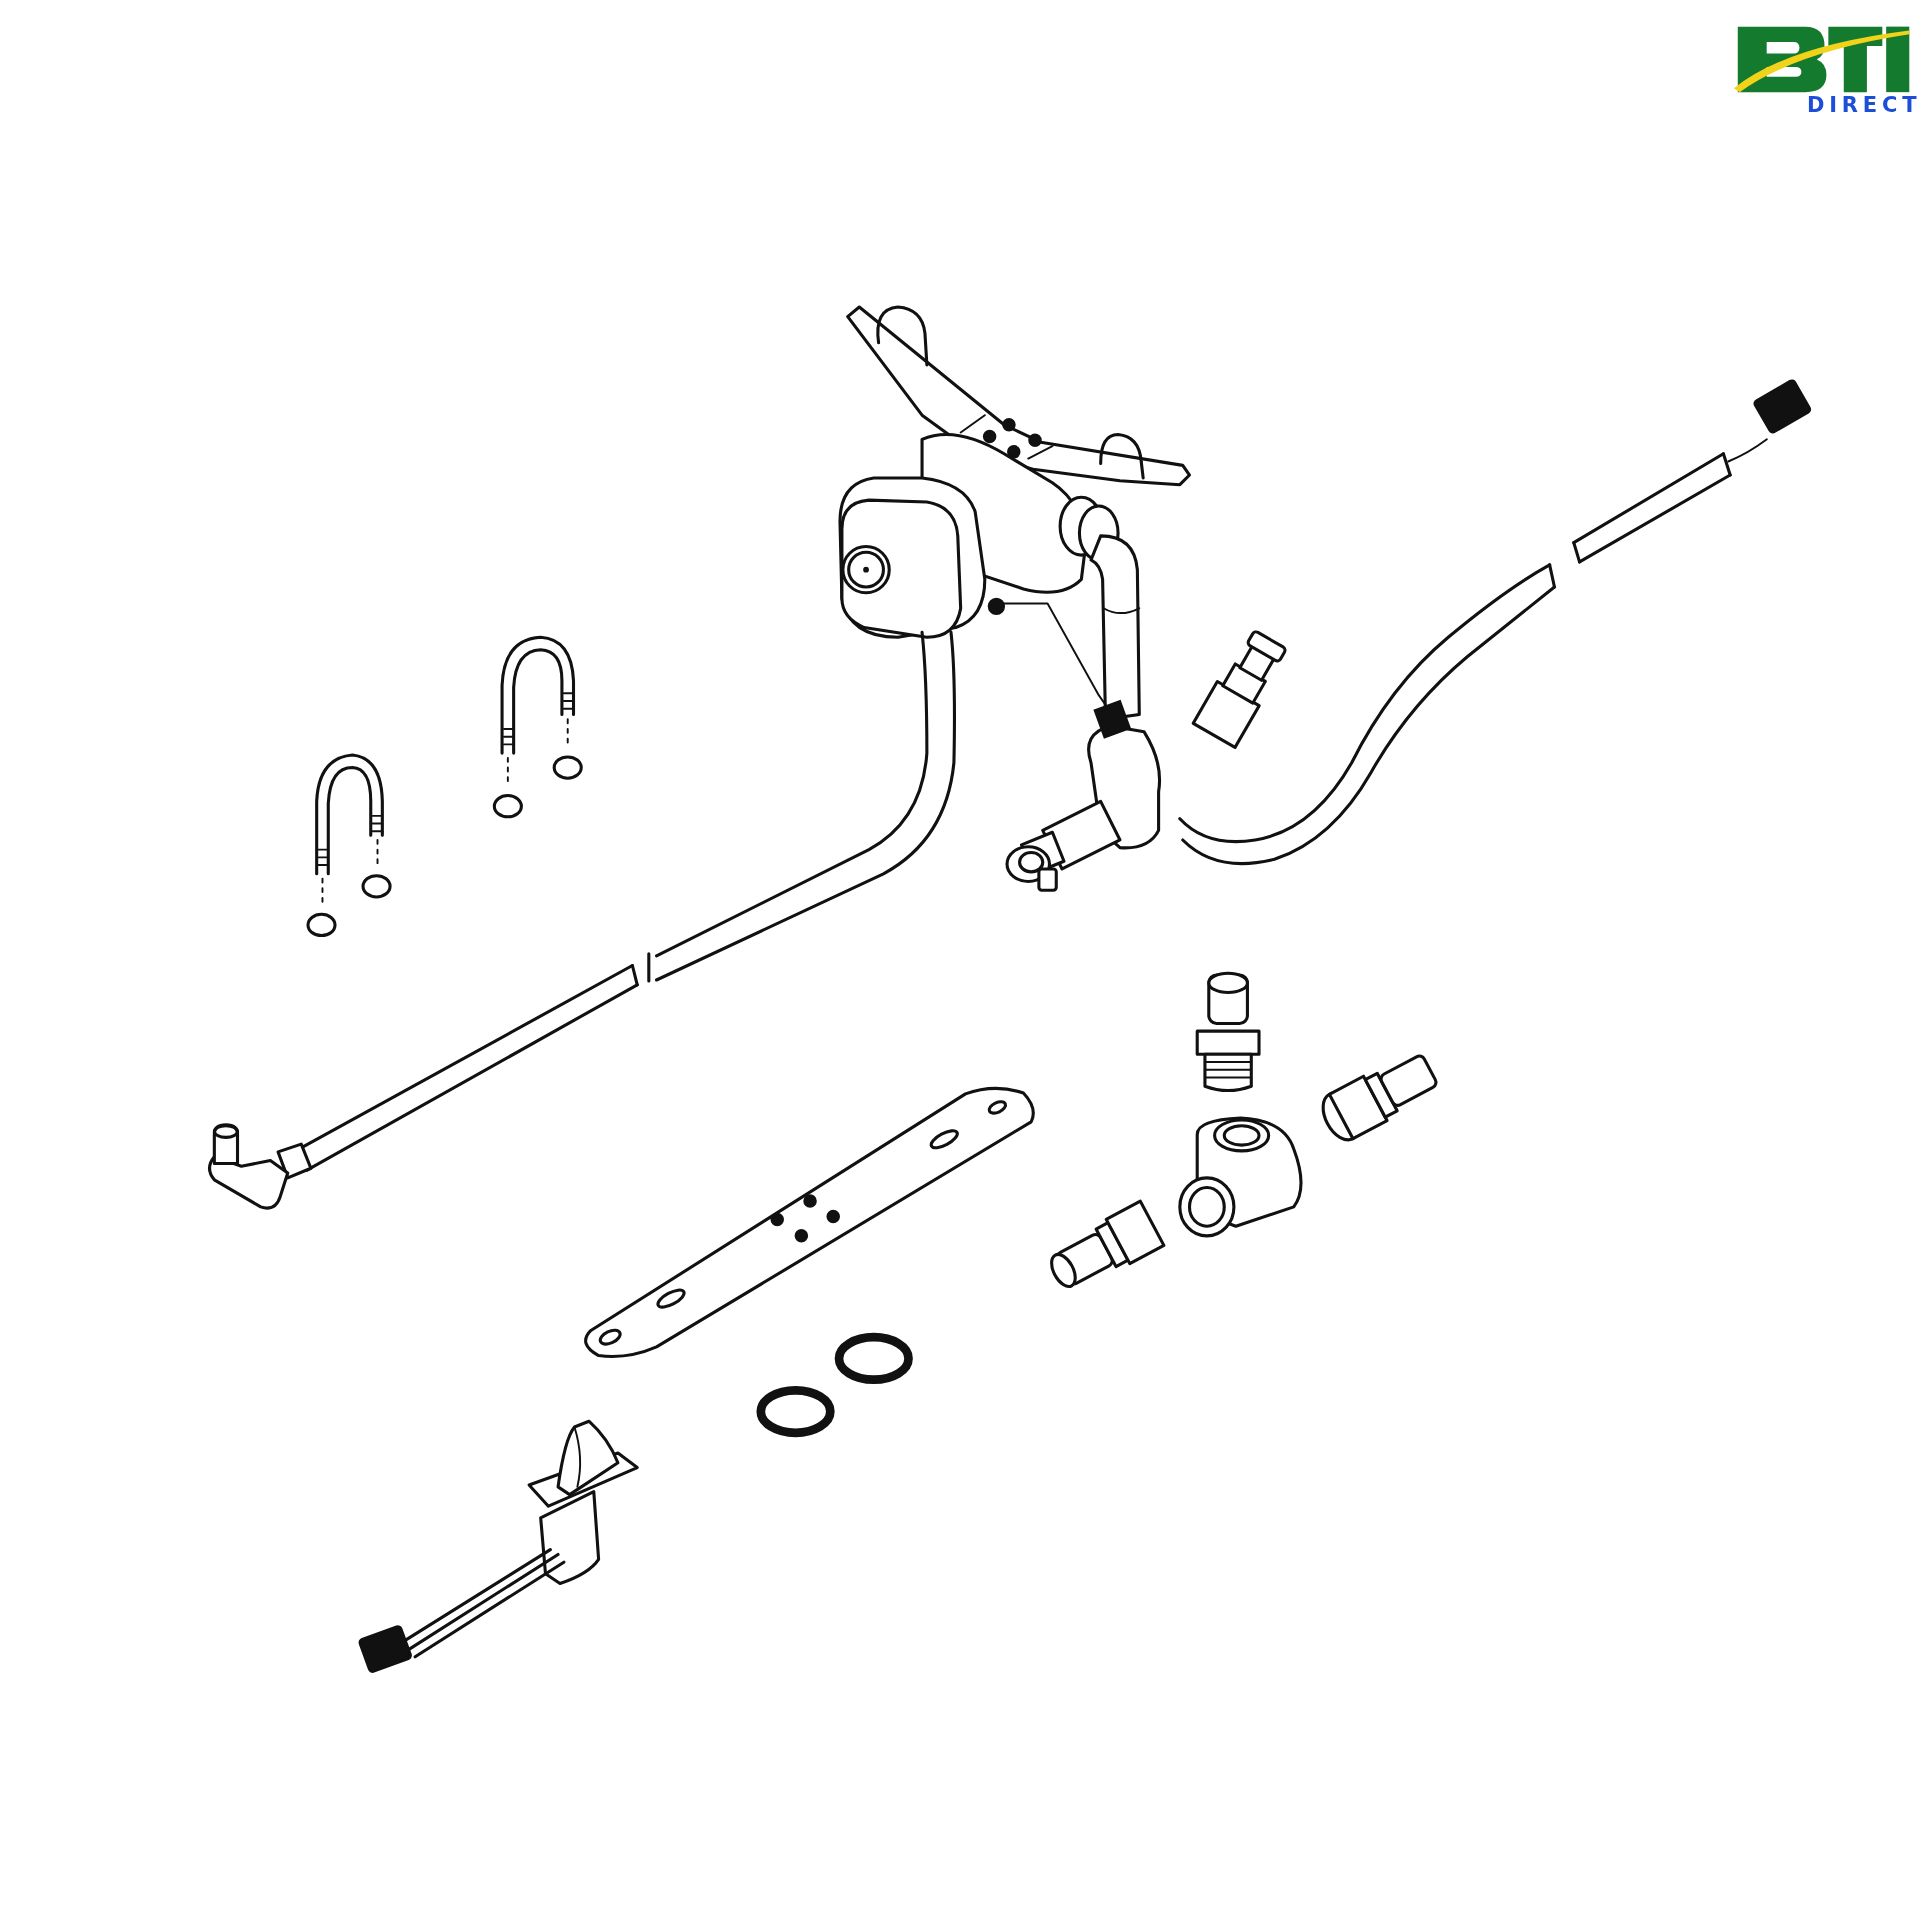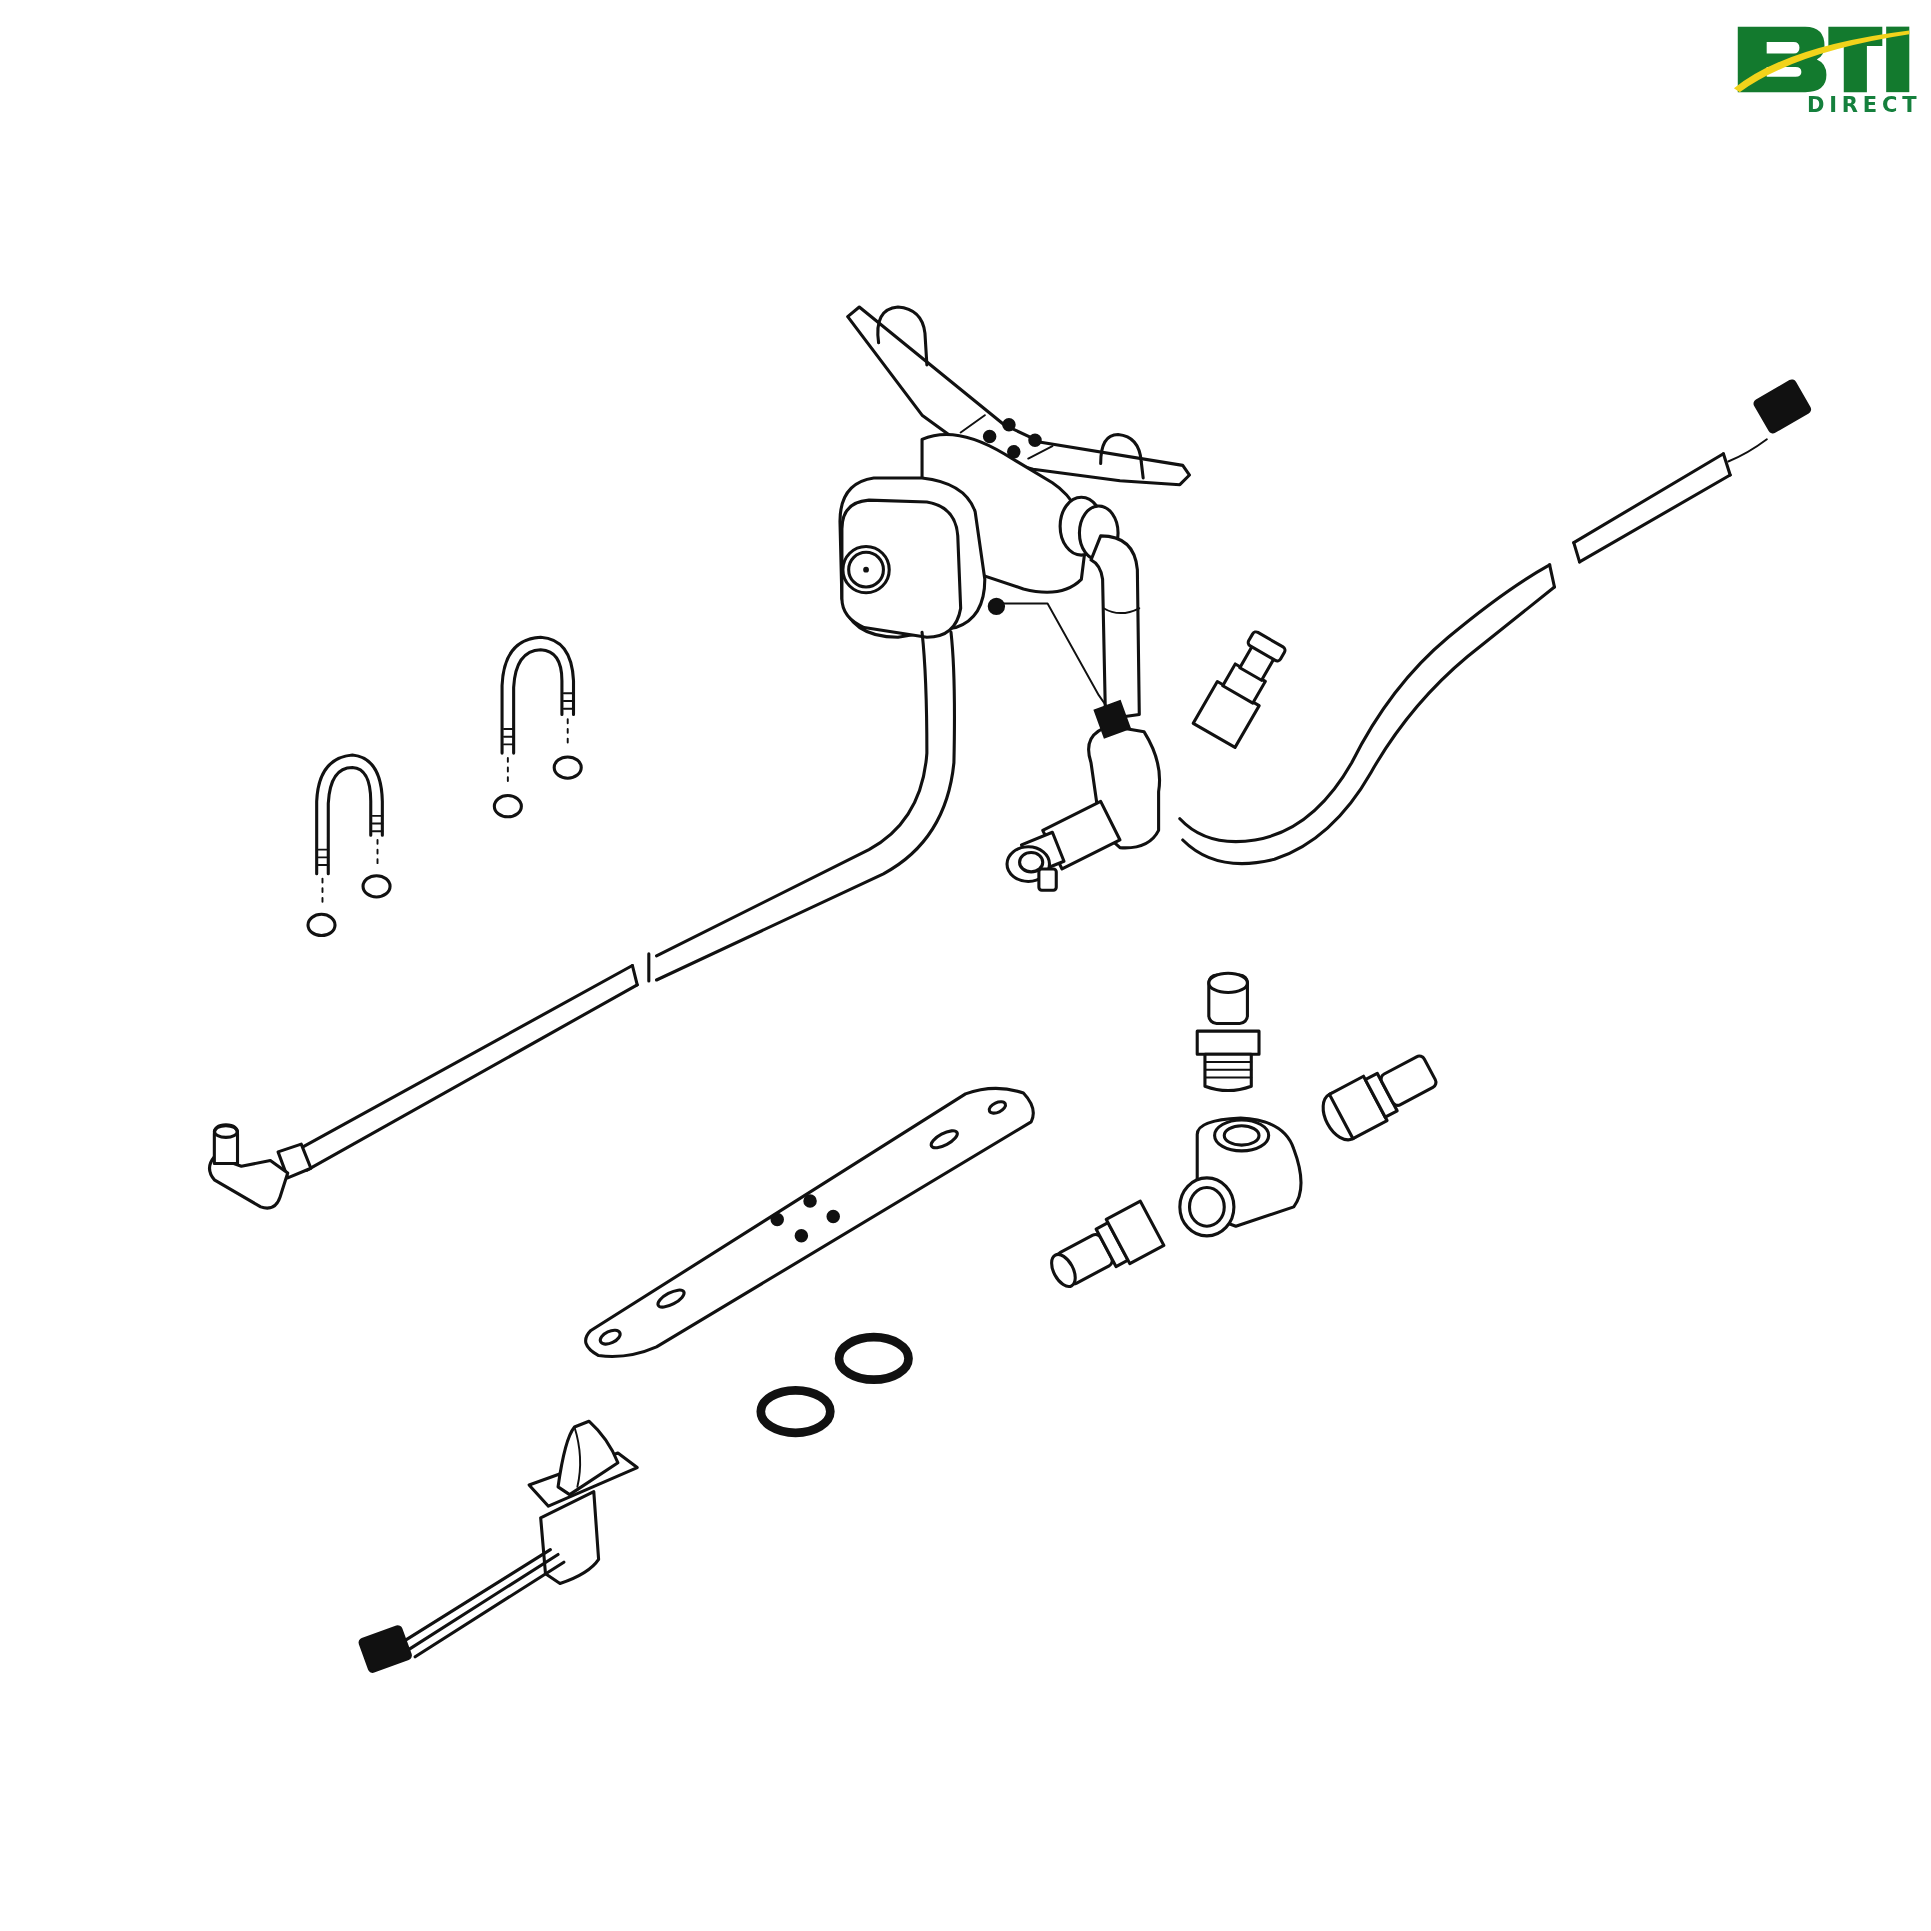--- a/index.html
+++ b/index.html
@@ -3,21 +3,21 @@
 <meta charset="utf-8">
 <style>
   html, body { margin: 0; padding: 0; background: #ffffff; }
   body { width: 1931px; height: 1931px; position: relative; overflow: hidden; font-family: "DejaVu Sans", sans-serif; }
   #diagram { position: absolute; left: 0; top: 0; width: 1931px; height: 1931px; }
   .ln { fill: none; stroke: #111; stroke-width: 3.2; stroke-linecap: round; stroke-linejoin: round; }
   .thin { fill: none; stroke: #111; stroke-width: 2; stroke-linecap: round; stroke-linejoin: round; }
   .fillw { fill: #fff; stroke: #111; stroke-width: 3.2; stroke-linejoin: round; }
   .fillk { fill: #111; stroke: #111; stroke-width: 2; }
   .logo { position: absolute; left: 1728px; top: 17.4px; width: 193px; height: 106px; }
-  .logo-text { position: absolute; left: 1807px; top: 93px; font-family: "DejaVu Sans", sans-serif; font-weight: bold; font-size: 21px; letter-spacing: 4.8px; color: #15803d; }
+  .logo-text { position: absolute; left: 1807px; top: 93px; font-family: "DejaVu Sans", sans-serif; font-weight: bold; font-size: 21px; letter-spacing: 4.8px; color: #1d4ed8; }
 </style>
 </head>
 <body>
 
 <div class="logo">
   <svg width="193" height="106" viewBox="0 0 200 110">
 
     <path d="M10 10 H80 Q100 10 100 30 Q100 40 92 44 Q102 48 102 60 Q102 78 80 78 H10 Z M40 26 V38 H68 Q74 38 74 32 Q74 26 68 26 Z M40 52 V62 H70 Q76 62 76 57 Q76 52 70 52 Z" fill="#137a2e" fill-rule="evenodd"></path>
 
     <path d="M104 10 H160 V30 H144 V78 H120 V30 H104 Z" fill="#137a2e"></path>

